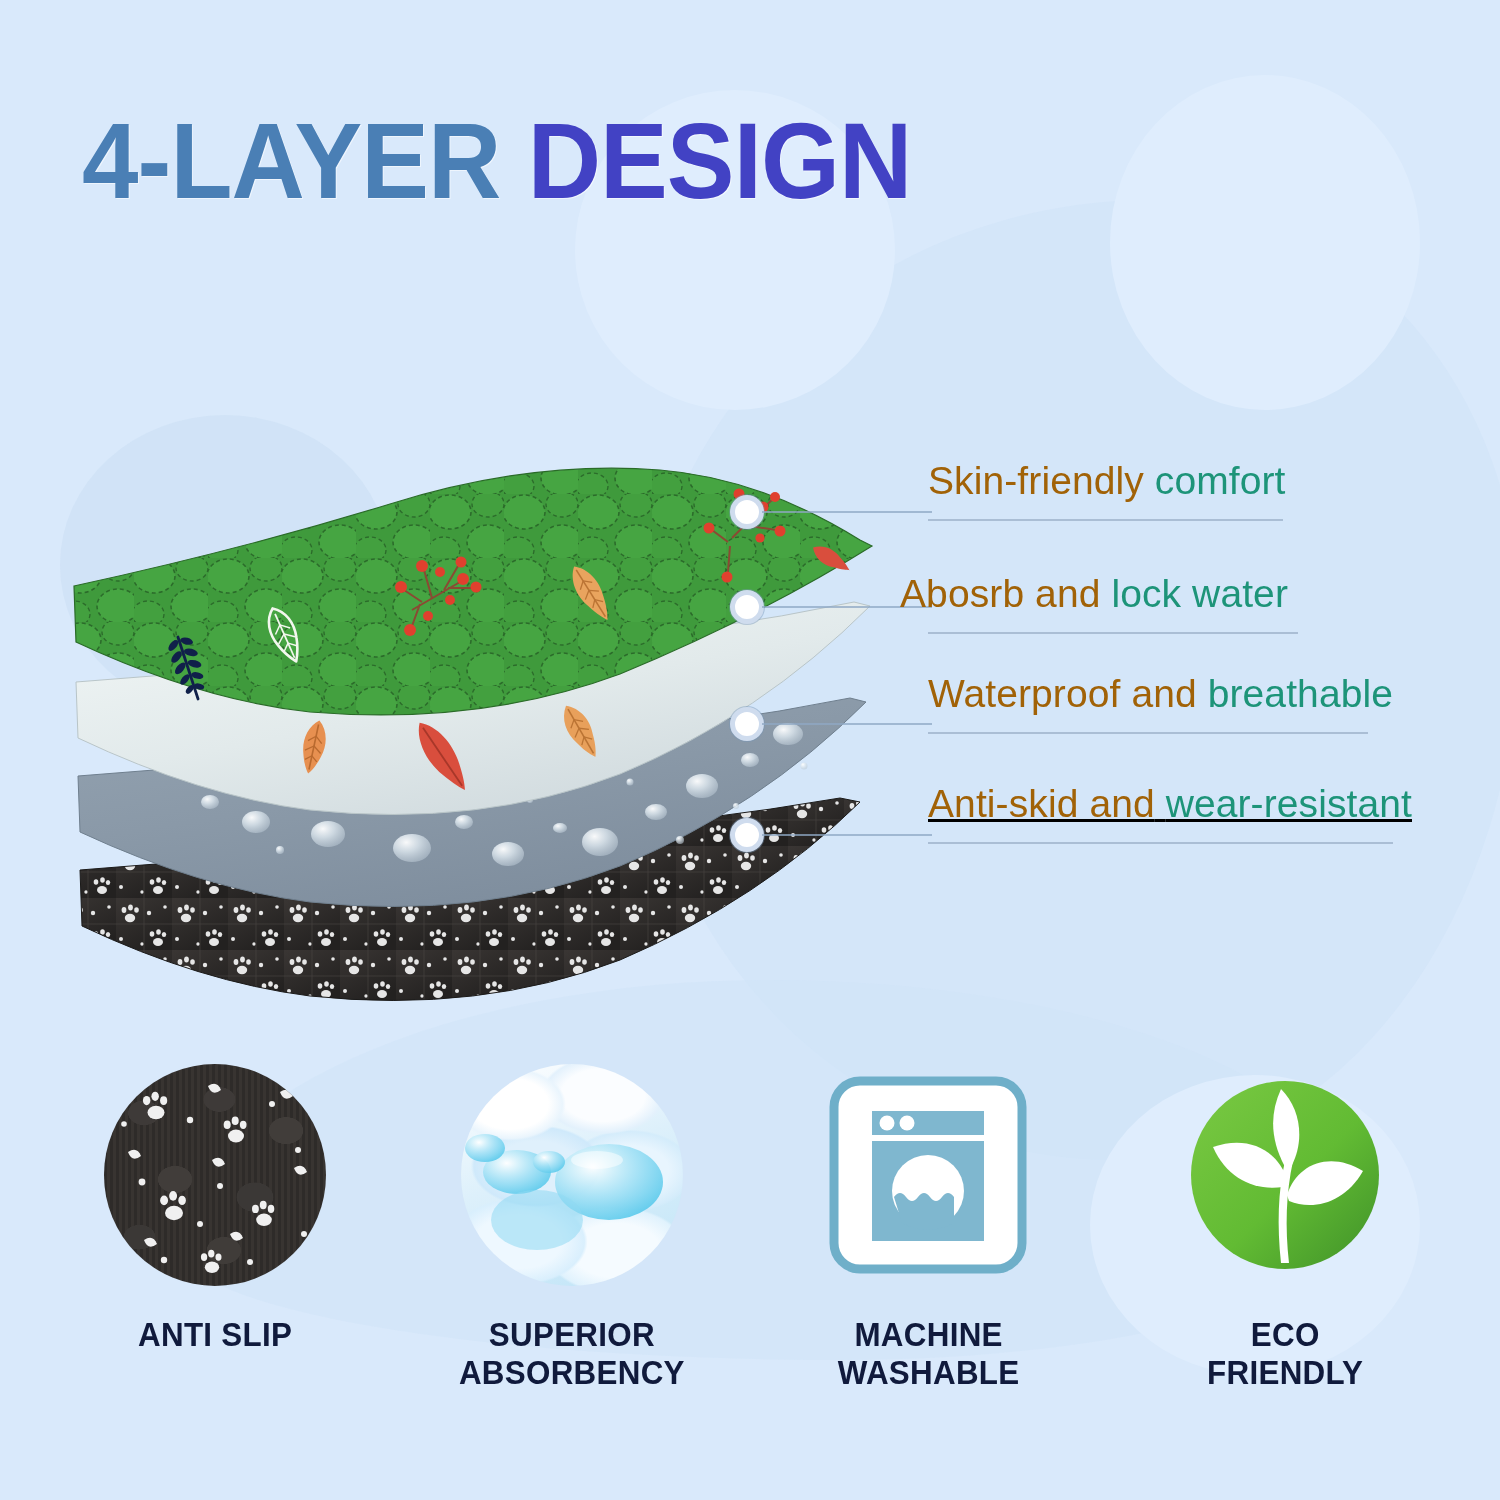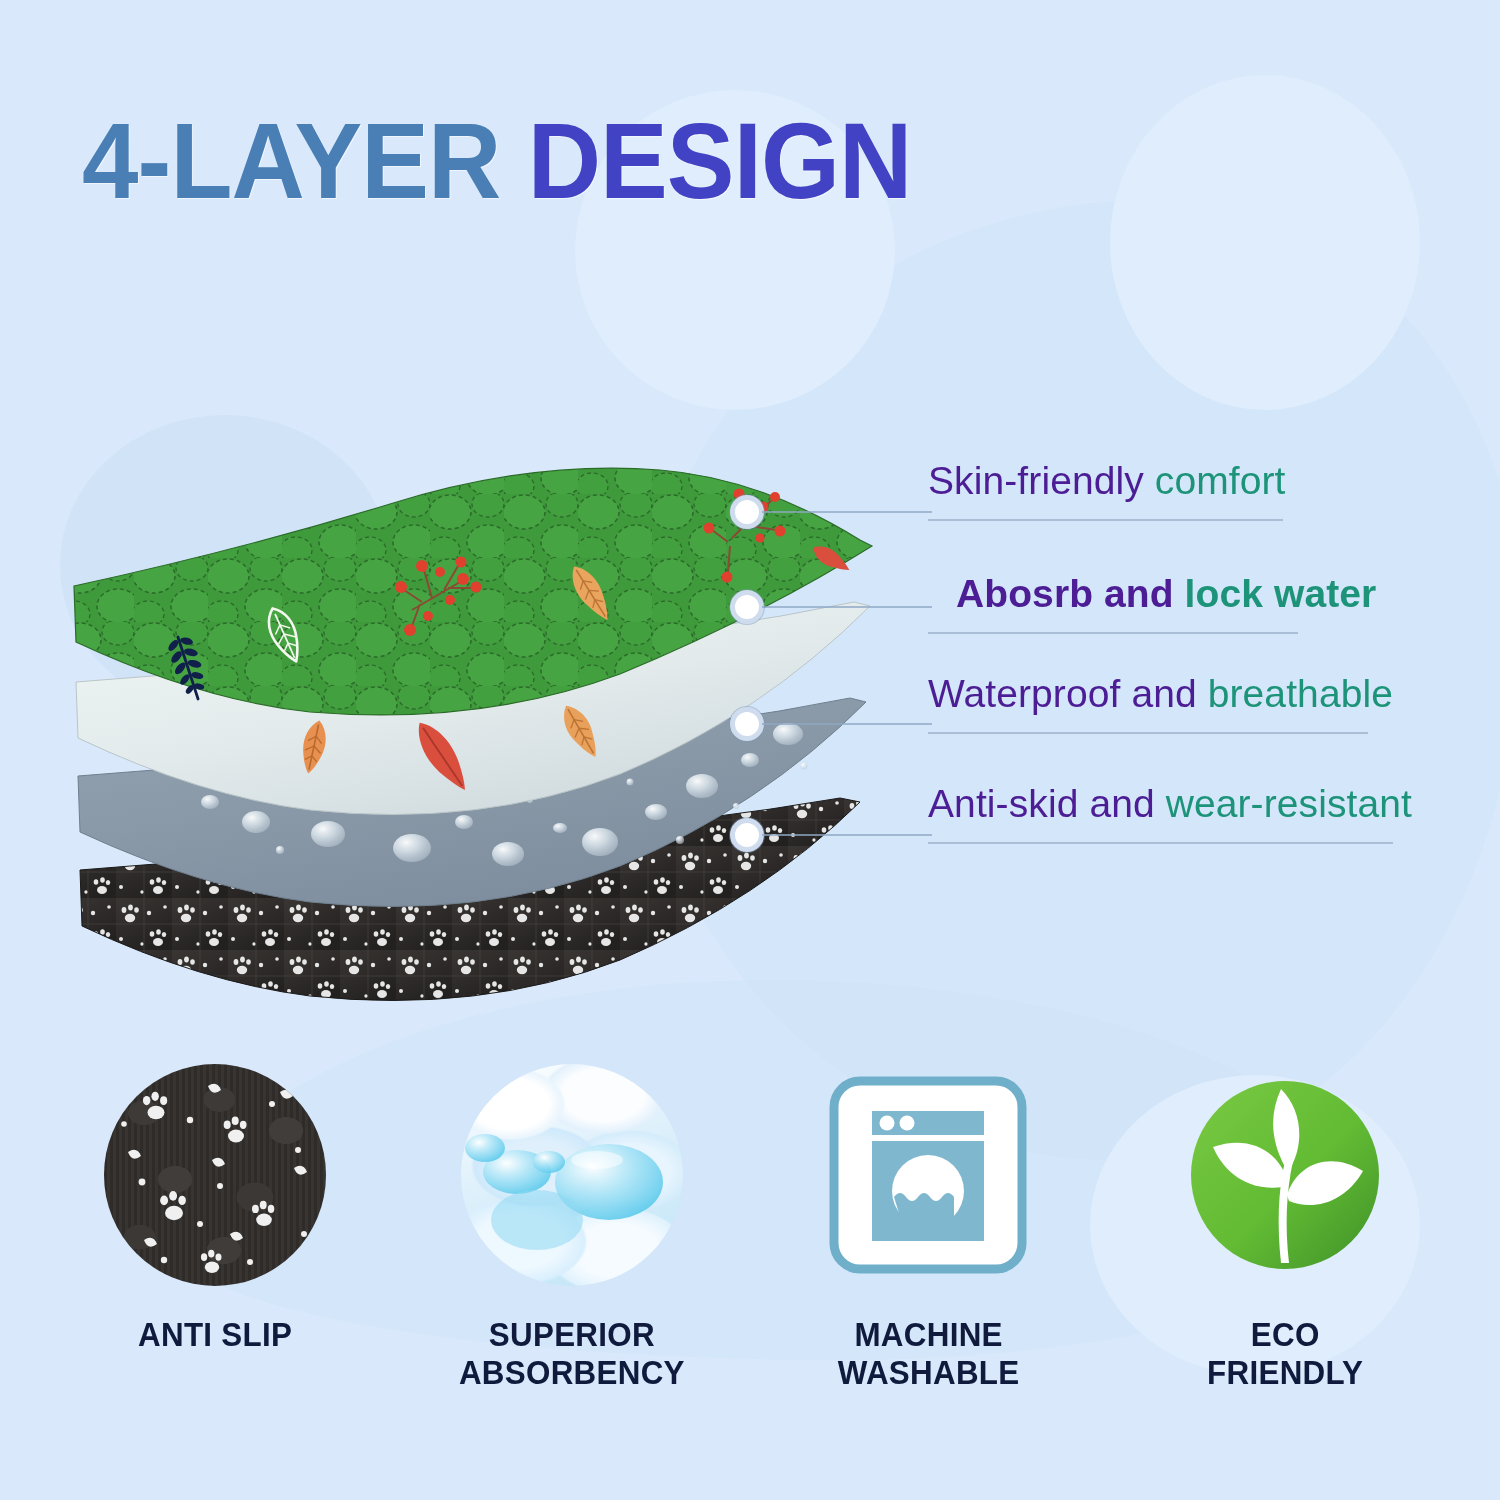--- a/index.html
+++ b/index.html
@@ -53,21 +53,21 @@
   .cl-dot{
     position:absolute;width:34px;height:34px;border-radius:50%;
     background:#ffffff;border:5px solid #cfdcee;
     box-shadow:0 0 0 1px rgba(120,150,185,.45);
     box-sizing:border-box;
   }
   .cl-text{
     position:absolute;white-space:nowrap;
     font-size:39px;font-weight:400;letter-spacing:.1px;
   }
-  .cl-text .w1{color:#4c1d95;}
+  .cl-text .w1{color:#a16207;}
   .cl-text .w2{color:#1d9479;margin-top:10px;}
   .cl-underline{position:absolute;height:1.6px;background:#9fb4cc;opacity:.8;}
 
   
   .features{
     position:absolute;left:0;top:1060px;width:1500px;height:400px;z-index:8;
     display:flex;justify-content:space-between;padding:0 80px;box-sizing:border-box;
   }
   .feat{width:270px;display:flex;flex-direction:column;align-items:center;}
   .feat-icon{width:230px;height:230px;display:flex;align-items:center;justify-content:center;}
@@ -314,41 +314,41 @@
       <div class="cl-text" style="left:928px;top:459px;">
         <span class="w1">Skin-friendly</span>
         <span class="w2">comfort</span>
       </div>
       <div class="cl-underline" style="left:928px;top:519px;width:355px;"></div>
     </div>
 
     <div>
       <div class="cl-dot" style="left:730px;top:590px;"></div>
       <div class="cl-line" style="left:762px;top:606px;width:170px;"></div>
-      <div class="cl-text" style="left:956px;top:572px;font-weight:bold;">
+      <div class="cl-text" style="left:900px;top:572px;">
         <span class="w1">Abosrb and</span>
         <span class="w2">lock water</span>
       </div>
       <div class="cl-underline" style="left:928px;top:632px;width:370px;"></div>
     </div>
 
     <div>
       <div class="cl-dot" style="left:730px;top:707px;"></div>
       <div class="cl-line" style="left:762px;top:723px;width:170px;"></div>
       <div class="cl-text" style="left:928px;top:672px;text-align:center;">
         <span class="w1">Waterproof and</span>
         <span class="w2">breathable</span>
       </div>
       <div class="cl-underline" style="left:928px;top:732px;width:440px;"></div>
     </div>
 
     <div>
       <div class="cl-dot" style="left:730px;top:818px;"></div>
       <div class="cl-line" style="left:762px;top:834px;width:170px;"></div>
-      <div class="cl-text" style="left:928px;top:782px;">
+      <div class="cl-text" style="left:928px;top:782px;text-decoration:underline;">
         <span class="w1">Anti-skid and</span>
         <span class="w2">wear-resistant</span>
       </div>
       <div class="cl-underline" style="left:928px;top:842px;width:465px;"></div>
     </div>
   </div>
 
   <div class="features">
 
     <div class="feat">

